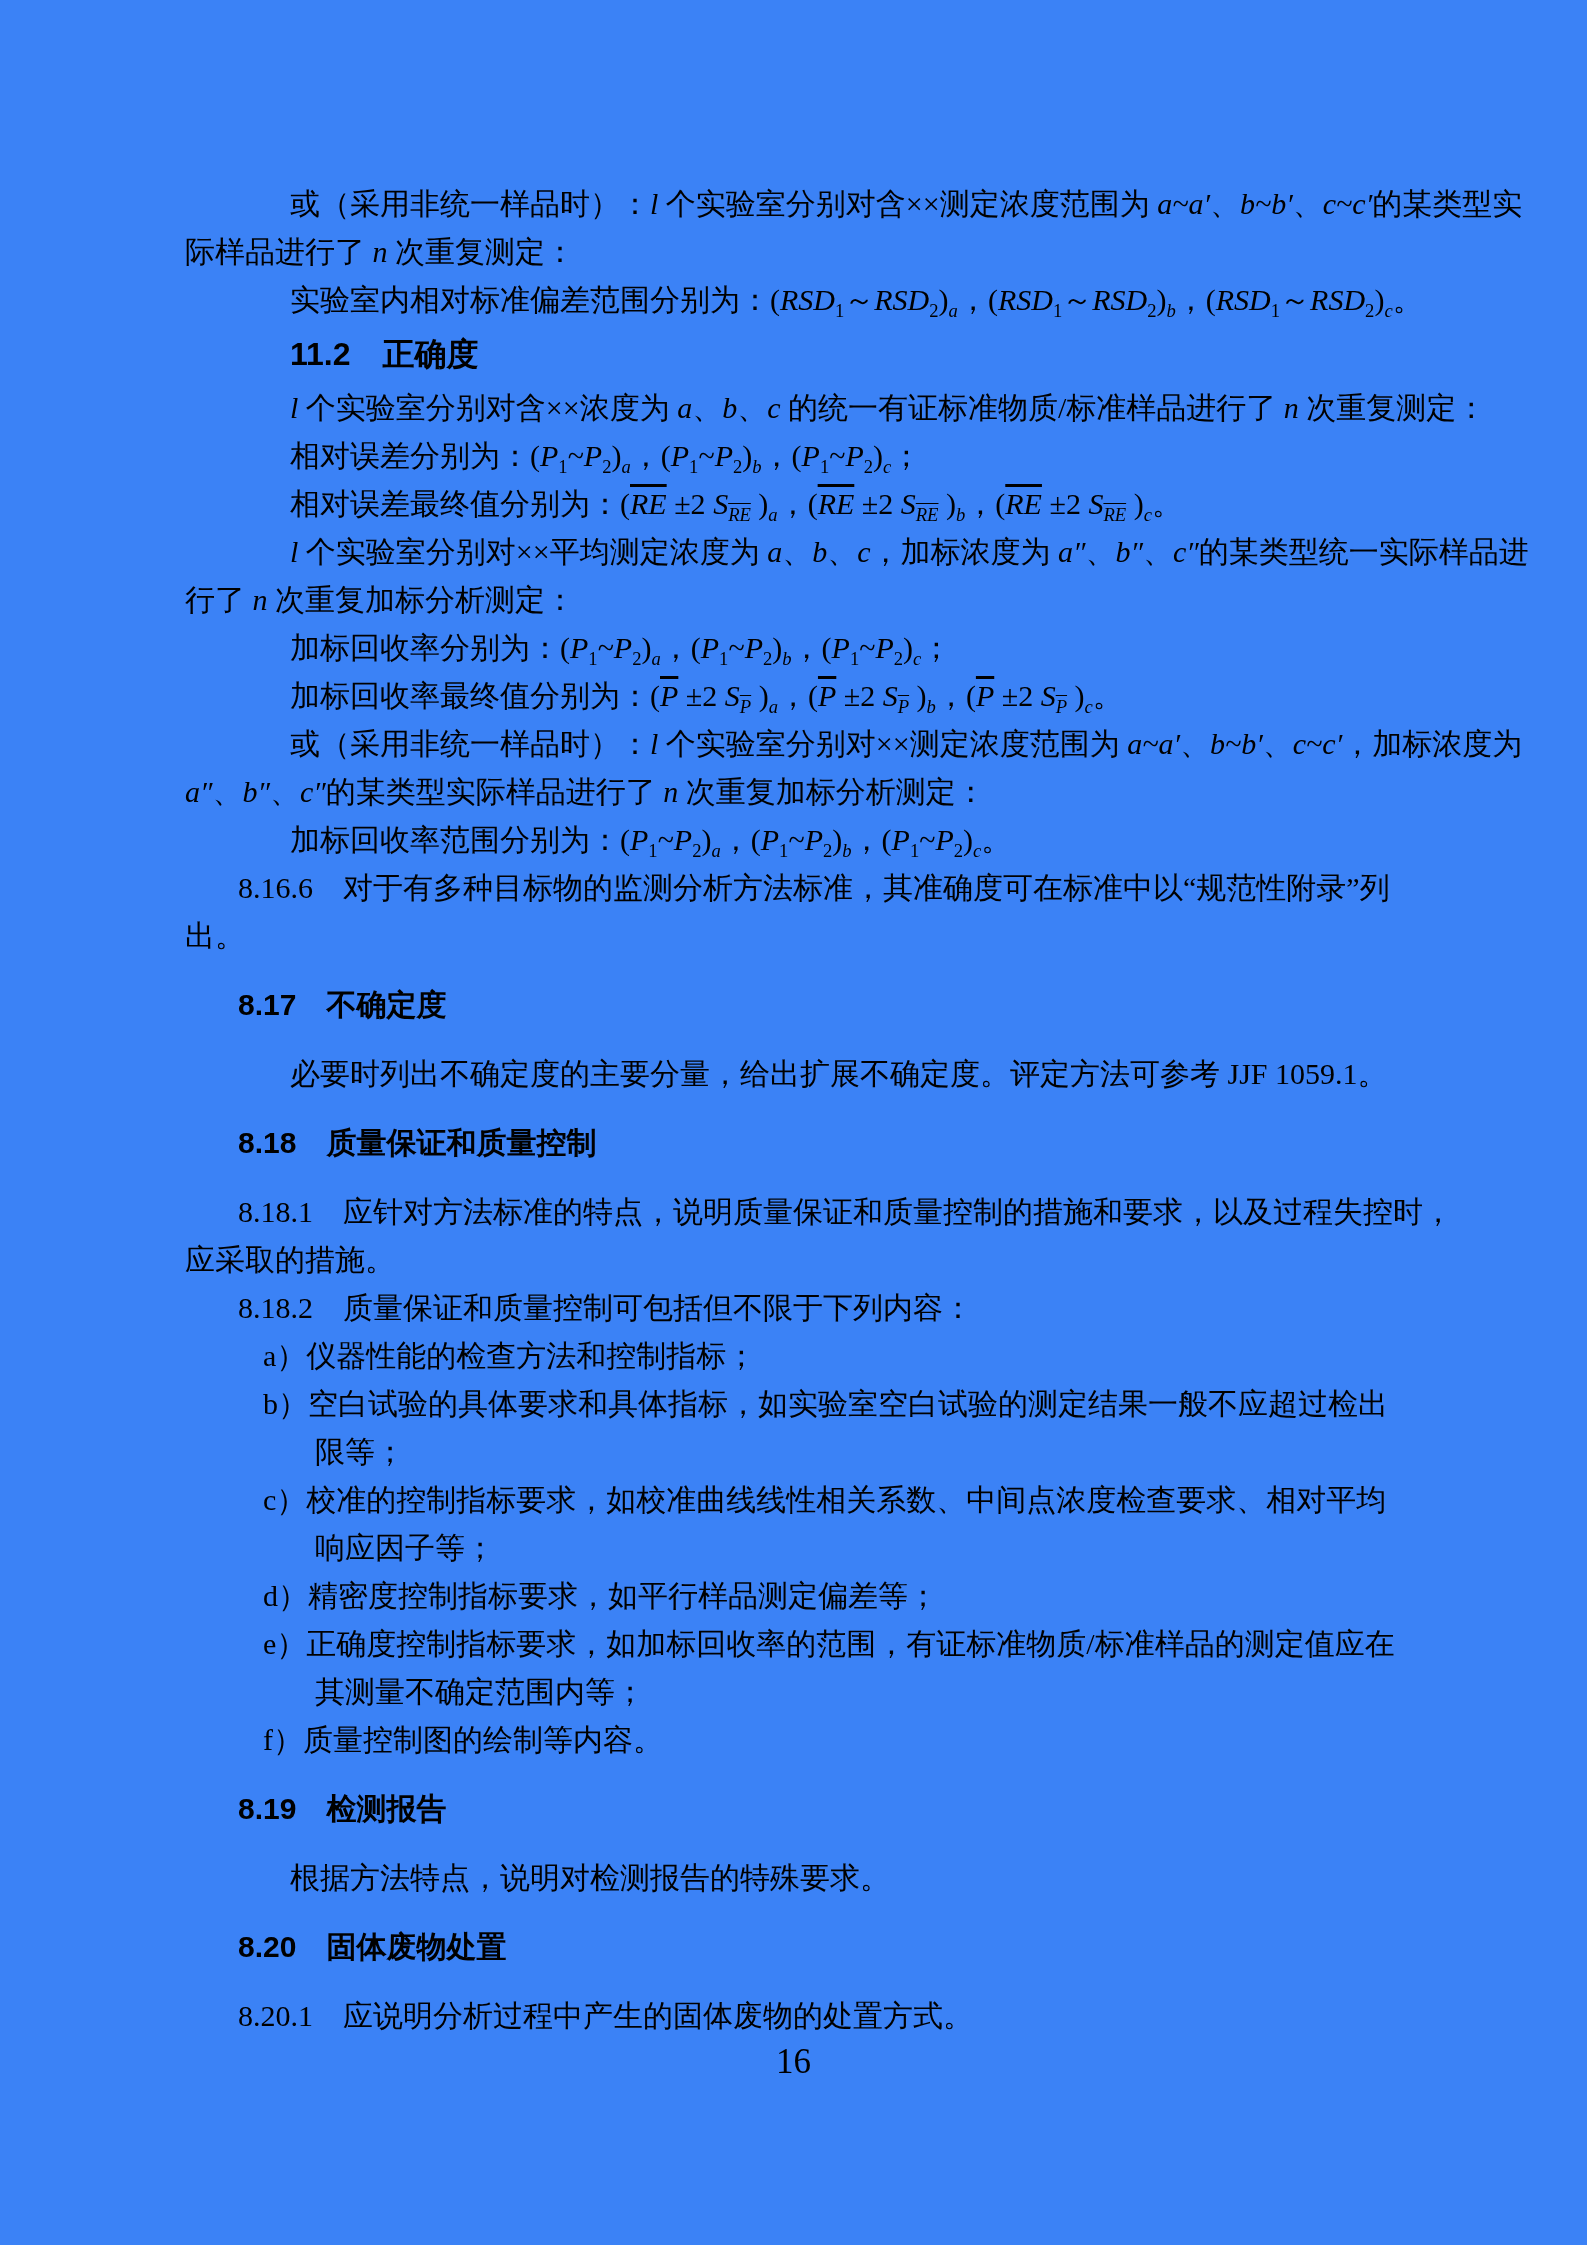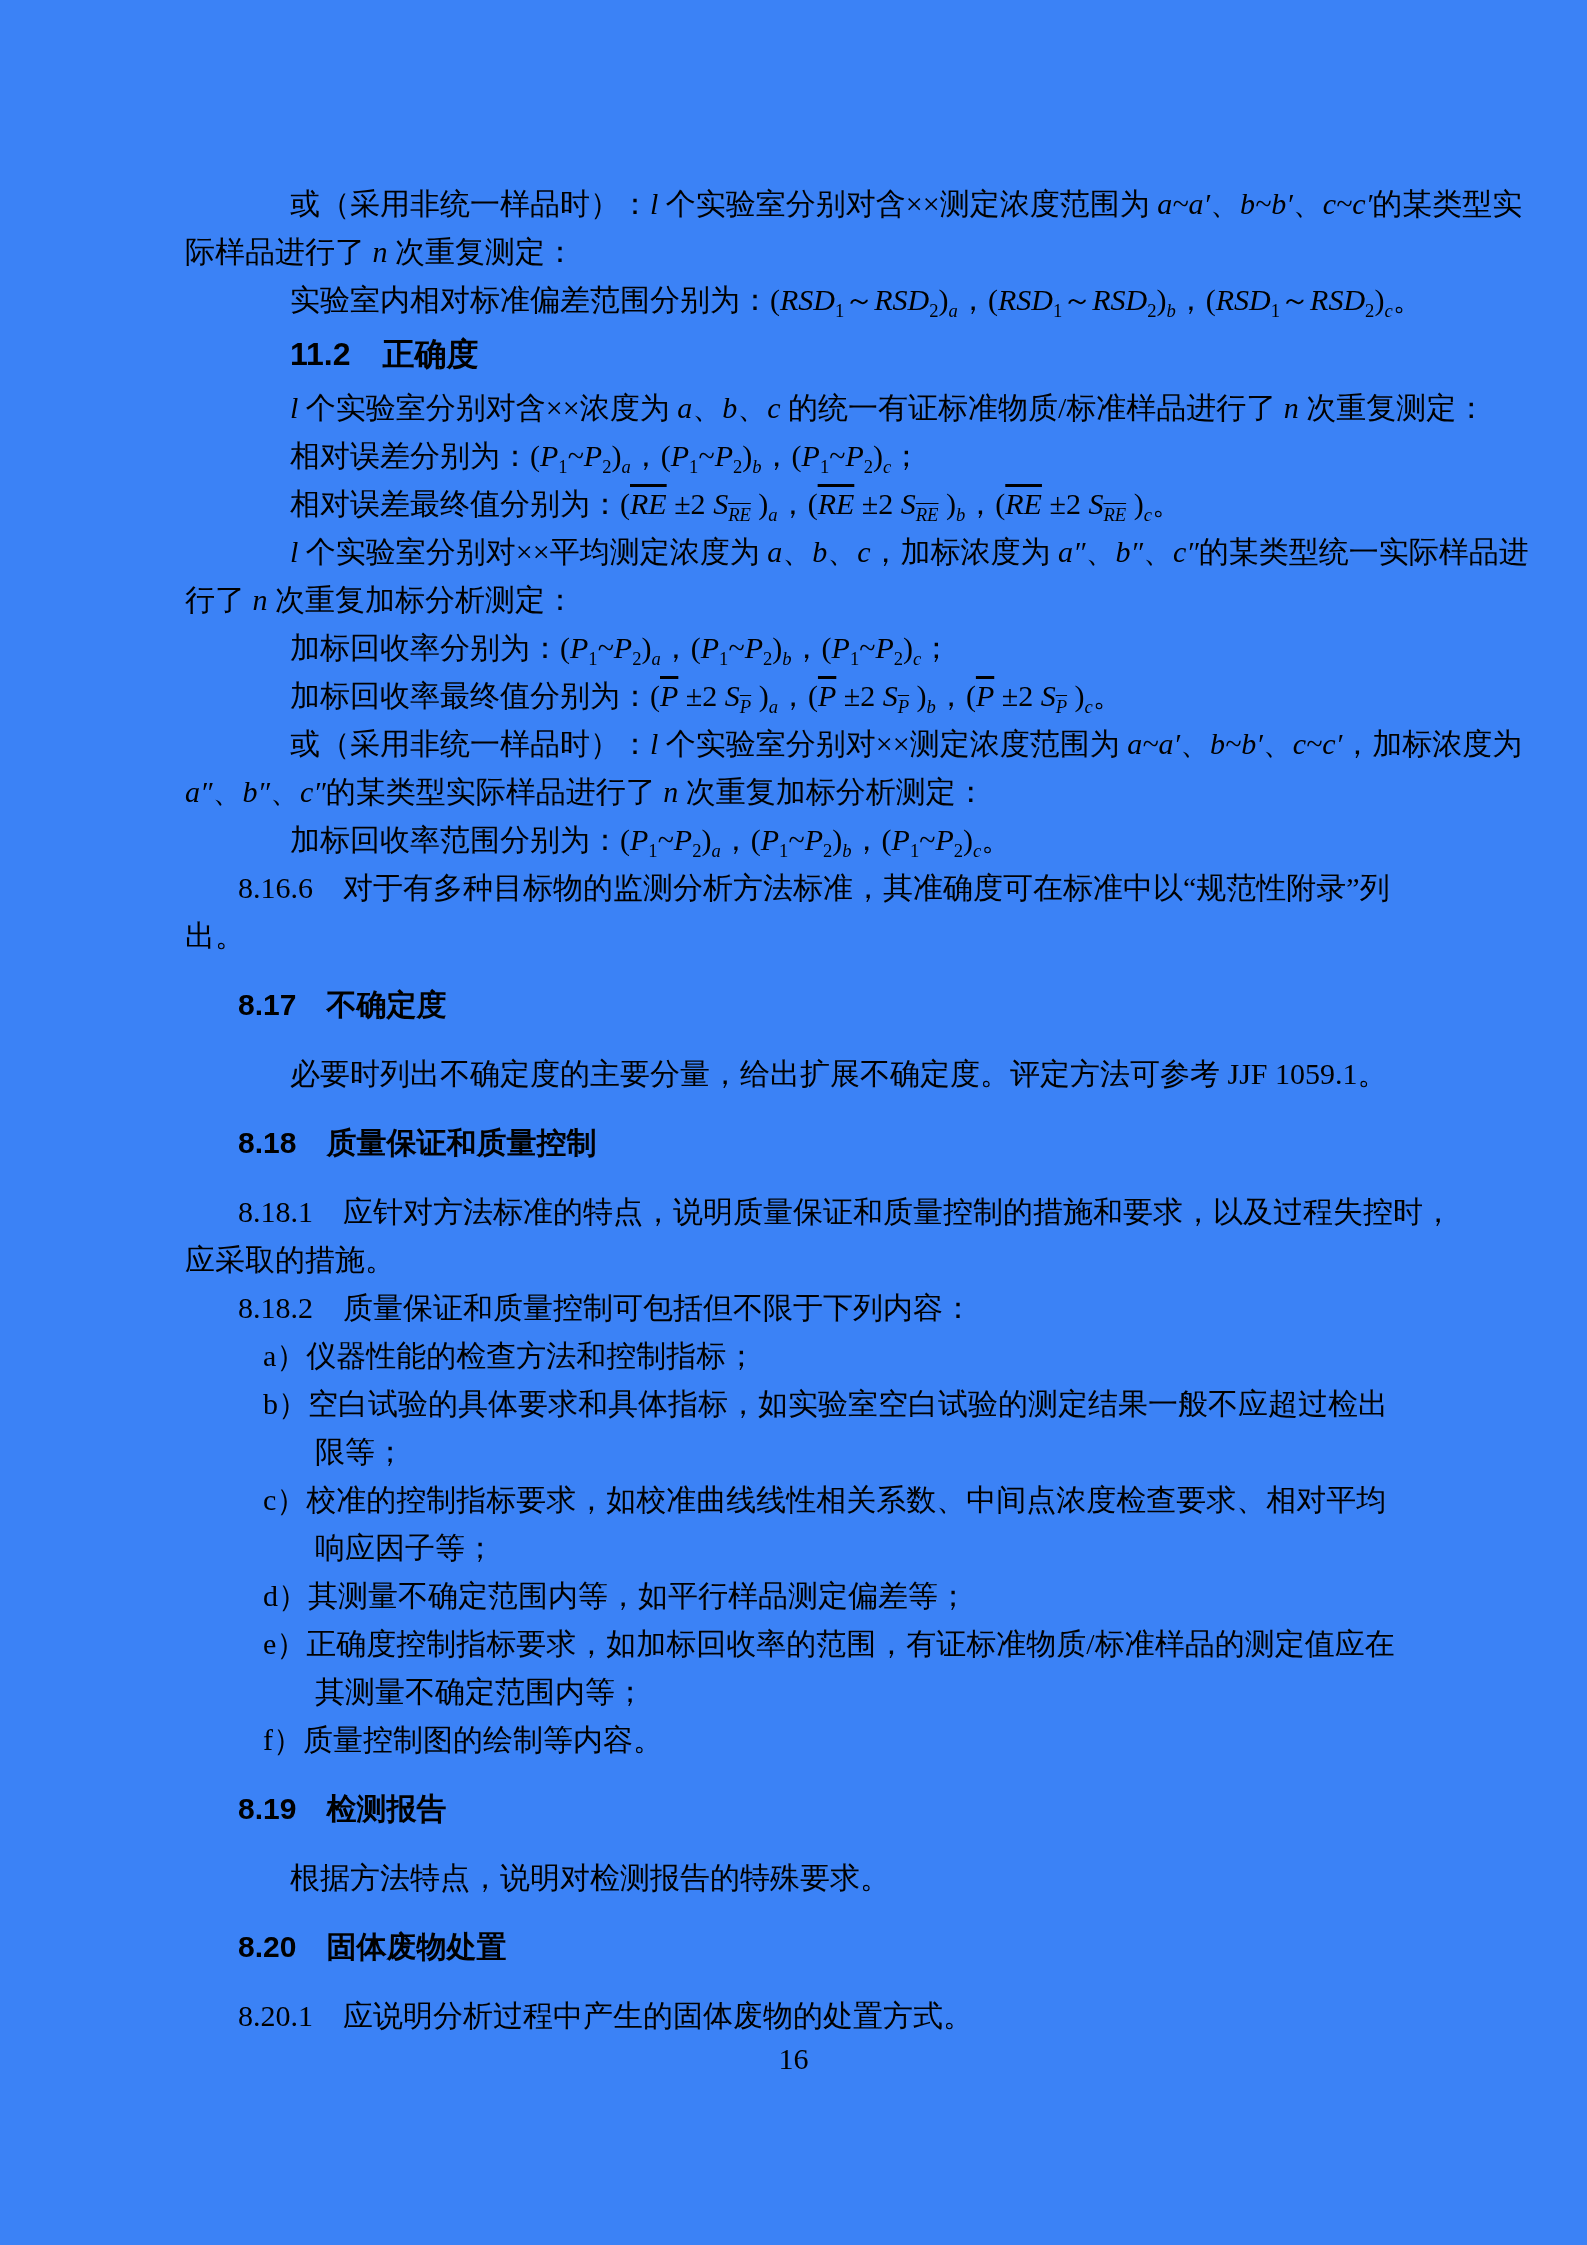--- a/index.html
+++ b/index.html
@@ -45,21 +45,21 @@
   }
   .it { font-style: italic; font-family: "Liberation Serif", "DejaVu Serif", serif; }
   .ov { text-decoration: overline; }
   sub { font-size: 0.62em; line-height: 0; }
   .footer {
     position: absolute;
     left: 0;
     top: 2042px;
     width: 100%;
     text-align: center;
-    font-size: 30px;
+    font-size: 35px;
   }
 </style>
 </head>
 <body>
 
 <div class="page">
   <div class="content" id="doc-lines">
       <div class="line indent"><span>或（采用非统一样品时）：</span><span class="it">l</span><span> 个实验室分别对含××测定浓度范围为 </span><span class="it">a~a′</span><span>、</span><span class="it">b~b′</span><span>、</span><span class="it">c~c′</span><span>的某类型实</span></div>
       <div class="line flush"><span>际样品进行了 </span><span class="it">n</span><span> 次重复测定：</span></div>
       <div class="line indent"><span>实验室内相对标准偏差范围分别为：(</span><span class="it">RSD</span><sub>1</sub><span>～</span><span class="it">RSD</span><sub>2</sub><span>)</span><sub class="it">a</sub><span>，(</span><span class="it">RSD</span><sub>1</sub><span>～</span><span class="it">RSD</span><sub>2</sub><span>)</span><sub class="it">b</sub><span>，(</span><span class="it">RSD</span><sub>1</sub><span>～</span><span class="it">RSD</span><sub>2</sub><span>)</span><sub class="it">c</sub><span>。</span></div>
@@ -80,21 +80,21 @@
       <div class="line indent"><span>必要时列出不确定度的主要分量，给出扩展不确定度。评定方法可参考 JJF 1059.1。</span></div>
       <div class="line h"><span>8.18　质量保证和质量控制</span></div>
       <div class="line clause"><span>8.18.1　应针对方法标准的特点，说明质量保证和质量控制的措施和要求，以及过程失控时，</span></div>
       <div class="line flush"><span>应采取的措施。</span></div>
       <div class="line clause"><span>8.18.2　质量保证和质量控制可包括但不限于下列内容：</span></div>
       <div class="line li"><span>a）仪器性能的检查方法和控制指标；</span></div>
       <div class="line li"><span>b）空白试验的具体要求和具体指标，如实验室空白试验的测定结果一般不应超过检出</span></div>
       <div class="line lc"><span>限等；</span></div>
       <div class="line li"><span>c）校准的控制指标要求，如校准曲线线性相关系数、中间点浓度检查要求、相对平均</span></div>
       <div class="line lc"><span>响应因子等；</span></div>
-      <div class="line li"><span>d）其测量不确定范围内等，如平行样品测定偏差等；</span></div>
+      <div class="line li"><span>d）精密度控制指标要求，如平行样品测定偏差等；</span></div>
       <div class="line li"><span>e）正确度控制指标要求，如加标回收率的范围，有证标准物质/标准样品的测定值应在</span></div>
       <div class="line lc"><span>其测量不确定范围内等；</span></div>
       <div class="line li"><span>f）质量控制图的绘制等内容。</span></div>
       <div class="line h"><span>8.19　检测报告</span></div>
       <div class="line indent"><span>根据方法特点，说明对检测报告的特殊要求。</span></div>
       <div class="line h"><span>8.20　固体废物处置</span></div>
       <div class="line clause"><span>8.20.1　应说明分析过程中产生的固体废物的处置方式。</span></div>
     </div>
   <div class="footer">16</div>
 </div>

